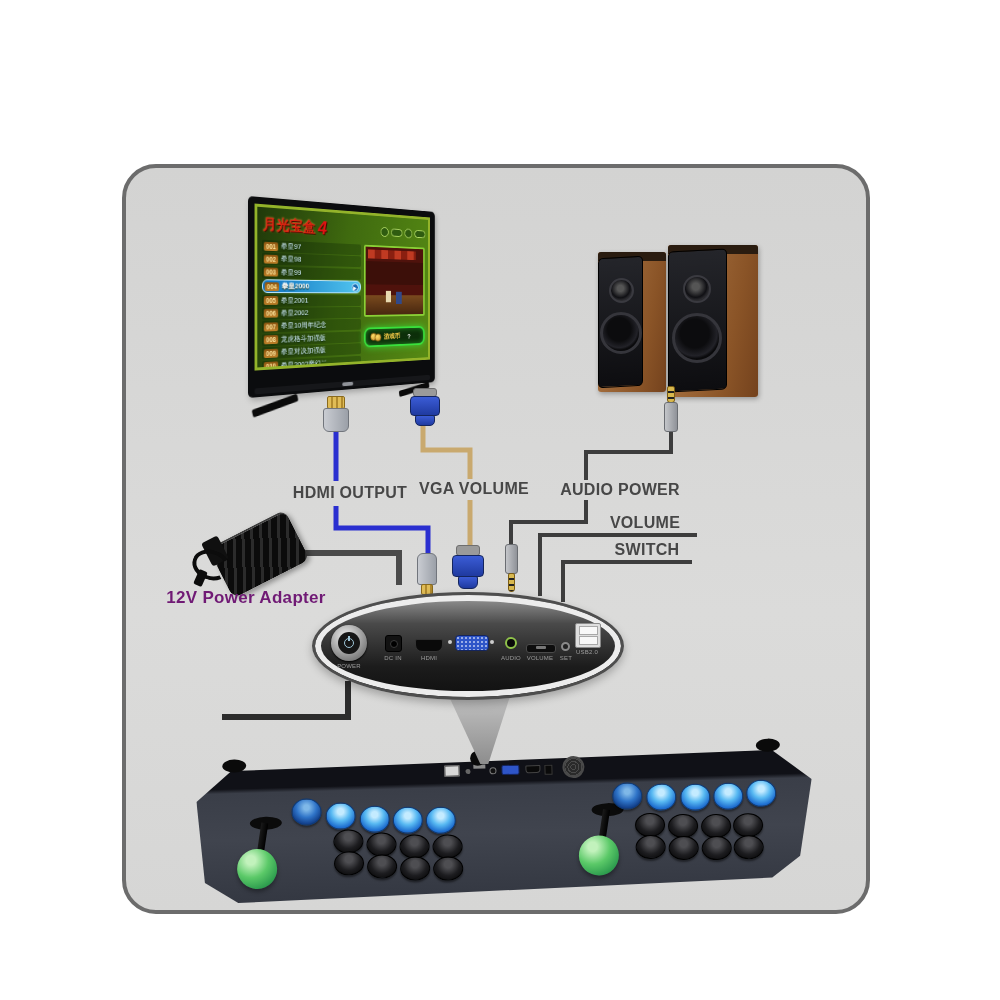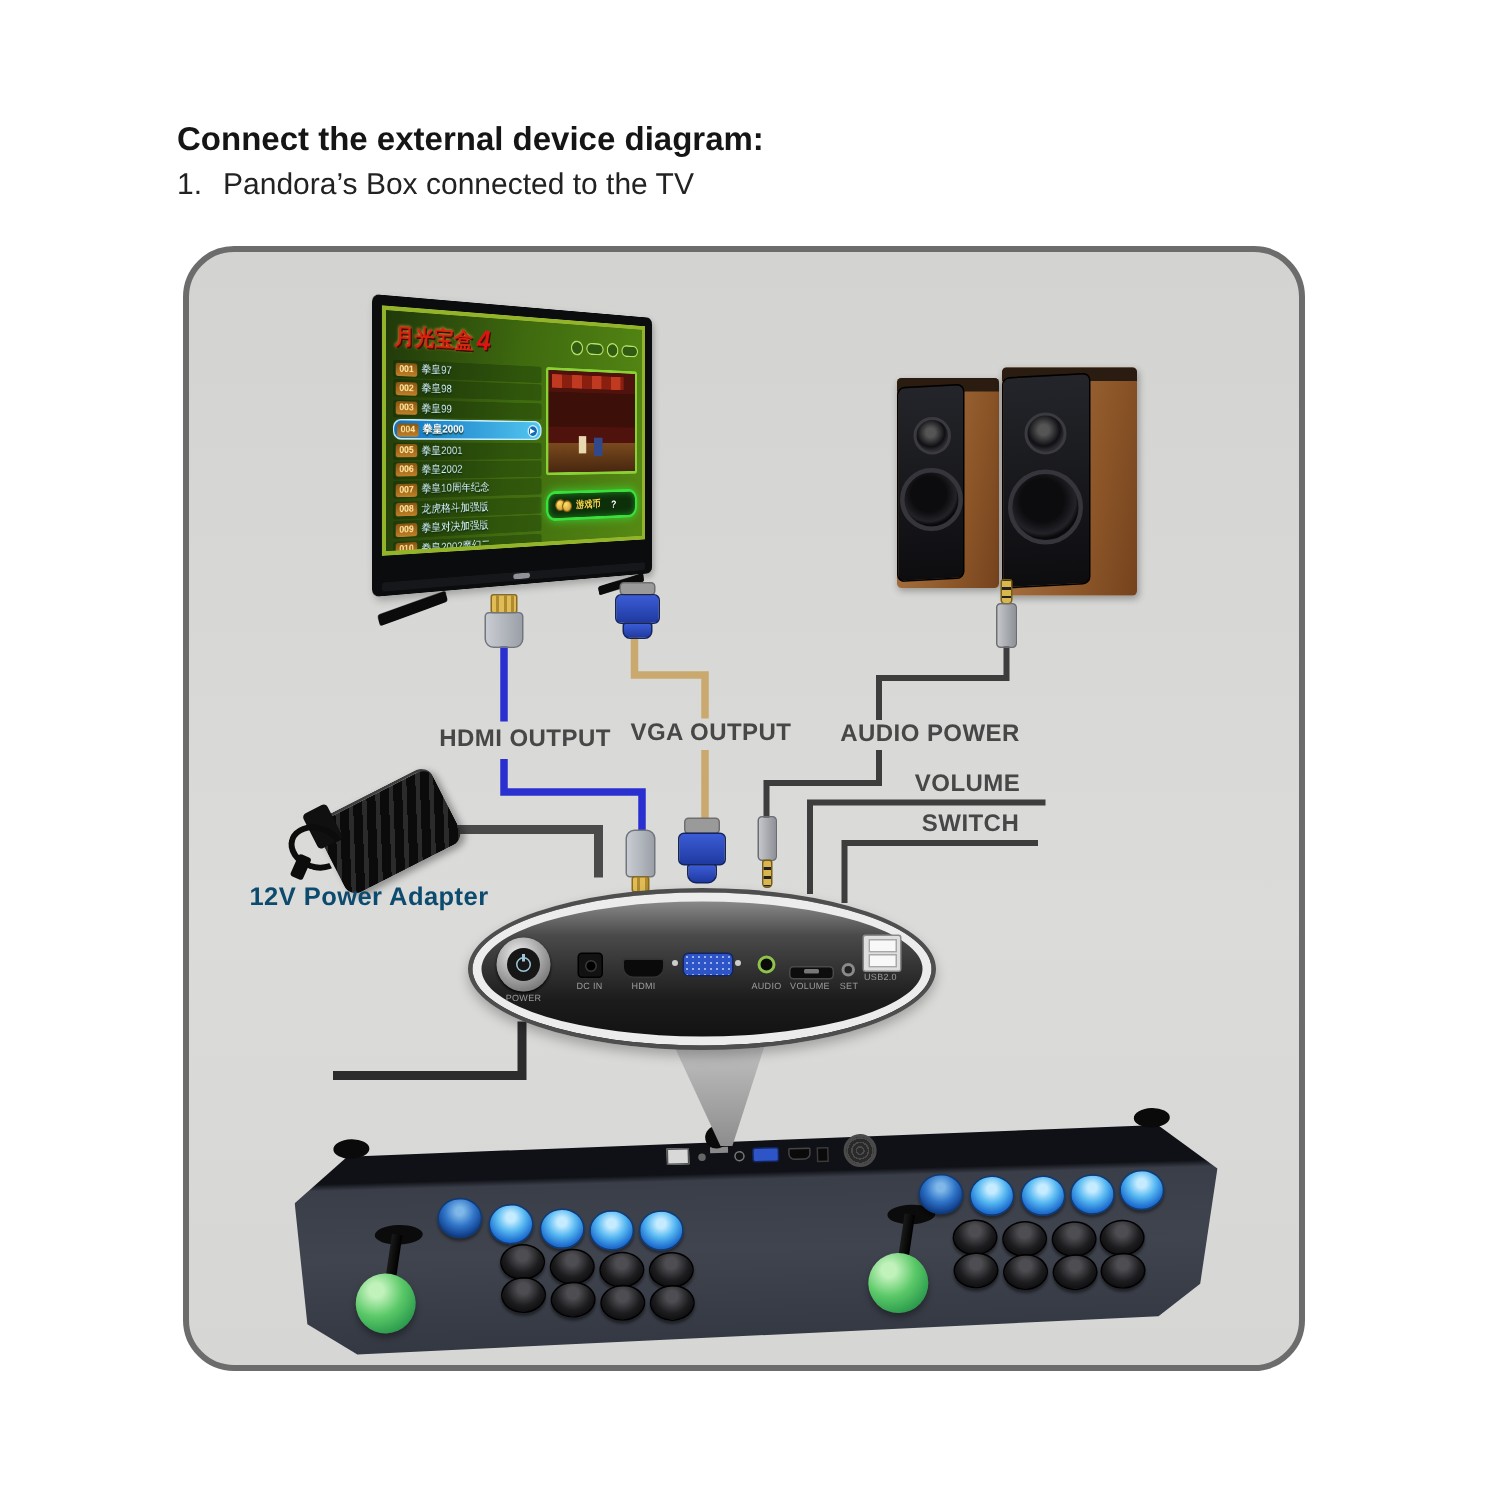--- a/index.html
+++ b/index.html
@@ -139,24 +139,20 @@
   .shaft{position:absolute;width:7px;height:40px;background:linear-gradient(90deg,#1a1a1a,#000);z-index:3;}
   .ball{position:absolute;width:40px;height:40px;border-radius:50%;z-index:4;
         background:radial-gradient(circle at 35% 28%,#c2f2bc 0 12%,#5bc968 45%,#2f9e4f 75%,#1d7238);
         box-shadow:0 3px 4px rgba(0,0,0,.35);}
 </style>
 </head>
 <body>
 
 <div class="canvas">
 
-  <div class="abs h1">Connect the external device diagram:</div>
-  <div class="abs h2">
-    <span class="no">1.</span><span>Pandora’s Box connected to the TV</span>
-  </div>
 
   <div class="abs panel"></div>
 
   <svg class="abs lines" width="1000" height="1000">
 
     <polyline points="336,430 336,481" fill="none" stroke="#2a2fd0" stroke-width="5"></polyline>
     <polyline points="336,506 336,528 428,528 428,556" fill="none" stroke="#2a2fd0" stroke-width="5"></polyline>
 
     <polyline points="423,424 423,450 470,450 470,479" fill="none" stroke="#c9a96e" stroke-width="5"></polyline>
     <polyline points="470,500 470,547" fill="none" stroke="#c9a96e" stroke-width="5"></polyline>
@@ -295,25 +291,25 @@
     <div style="position:absolute;left:6px;top:0;width:24px;height:11px;background:#9a9a9a;border-radius:3px;border:1px solid #6e6e6e;box-sizing:border-box;"></div>
     <div class="vgablue" style="position:absolute;left:2px;top:10px;width:32px;height:22px;"></div>
     <div class="vgablue" style="position:absolute;left:8px;top:31px;width:20px;height:13px;border-radius:2px 2px 6px 6px;"></div>
   </div>
   <div class="abs plug" style="left:503px;top:544px;width:18px;height:50px;">
     <div class="jackbody" style="position:absolute;left:2px;top:0;width:13px;height:30px;"></div>
     <div class="jacktip" style="position:absolute;left:5px;top:29px;width:7px;height:19px;"></div>
   </div>
 
   <div class="abs clabel" style="left:280px;top:484px;width:140px;font-size:16px;">HDMI OUTPUT</div>
-  <div class="abs clabel" style="left:418px;top:480px;width:112px;font-size:16px;">VGA OUTPUT</div>
+  <div class="abs clabel" style="left:418px;top:480px;width:112px;font-size:16px;">VGA VOLUME</div>
   <div class="abs clabel" style="left:556px;top:481px;width:128px;font-size:16px;">AUDIO POWER</div>
   <div class="abs clabel" style="left:600px;top:514px;width:90px;font-size:16px;">VOLUME</div>
   <div class="abs clabel" style="left:602px;top:541px;width:90px;font-size:16px;">SWITCH</div>
-  <div class="abs clabel" style="left:166px;top:588px;width:160px;font-size:17px;color:#0c4a6e;">12V Power Adapter</div>
+  <div class="abs clabel" style="left:166px;top:588px;width:160px;font-size:17px;color:#701a75;">12V Power Adapter</div>
 
   <div class="abs adapter">
     <div class="adbody"></div>
     <div class="adplug"></div>
     <div class="adloop"></div>
     <div class="adtip"></div>
   </div>
 
   <div class="abs wedge"></div>
 

